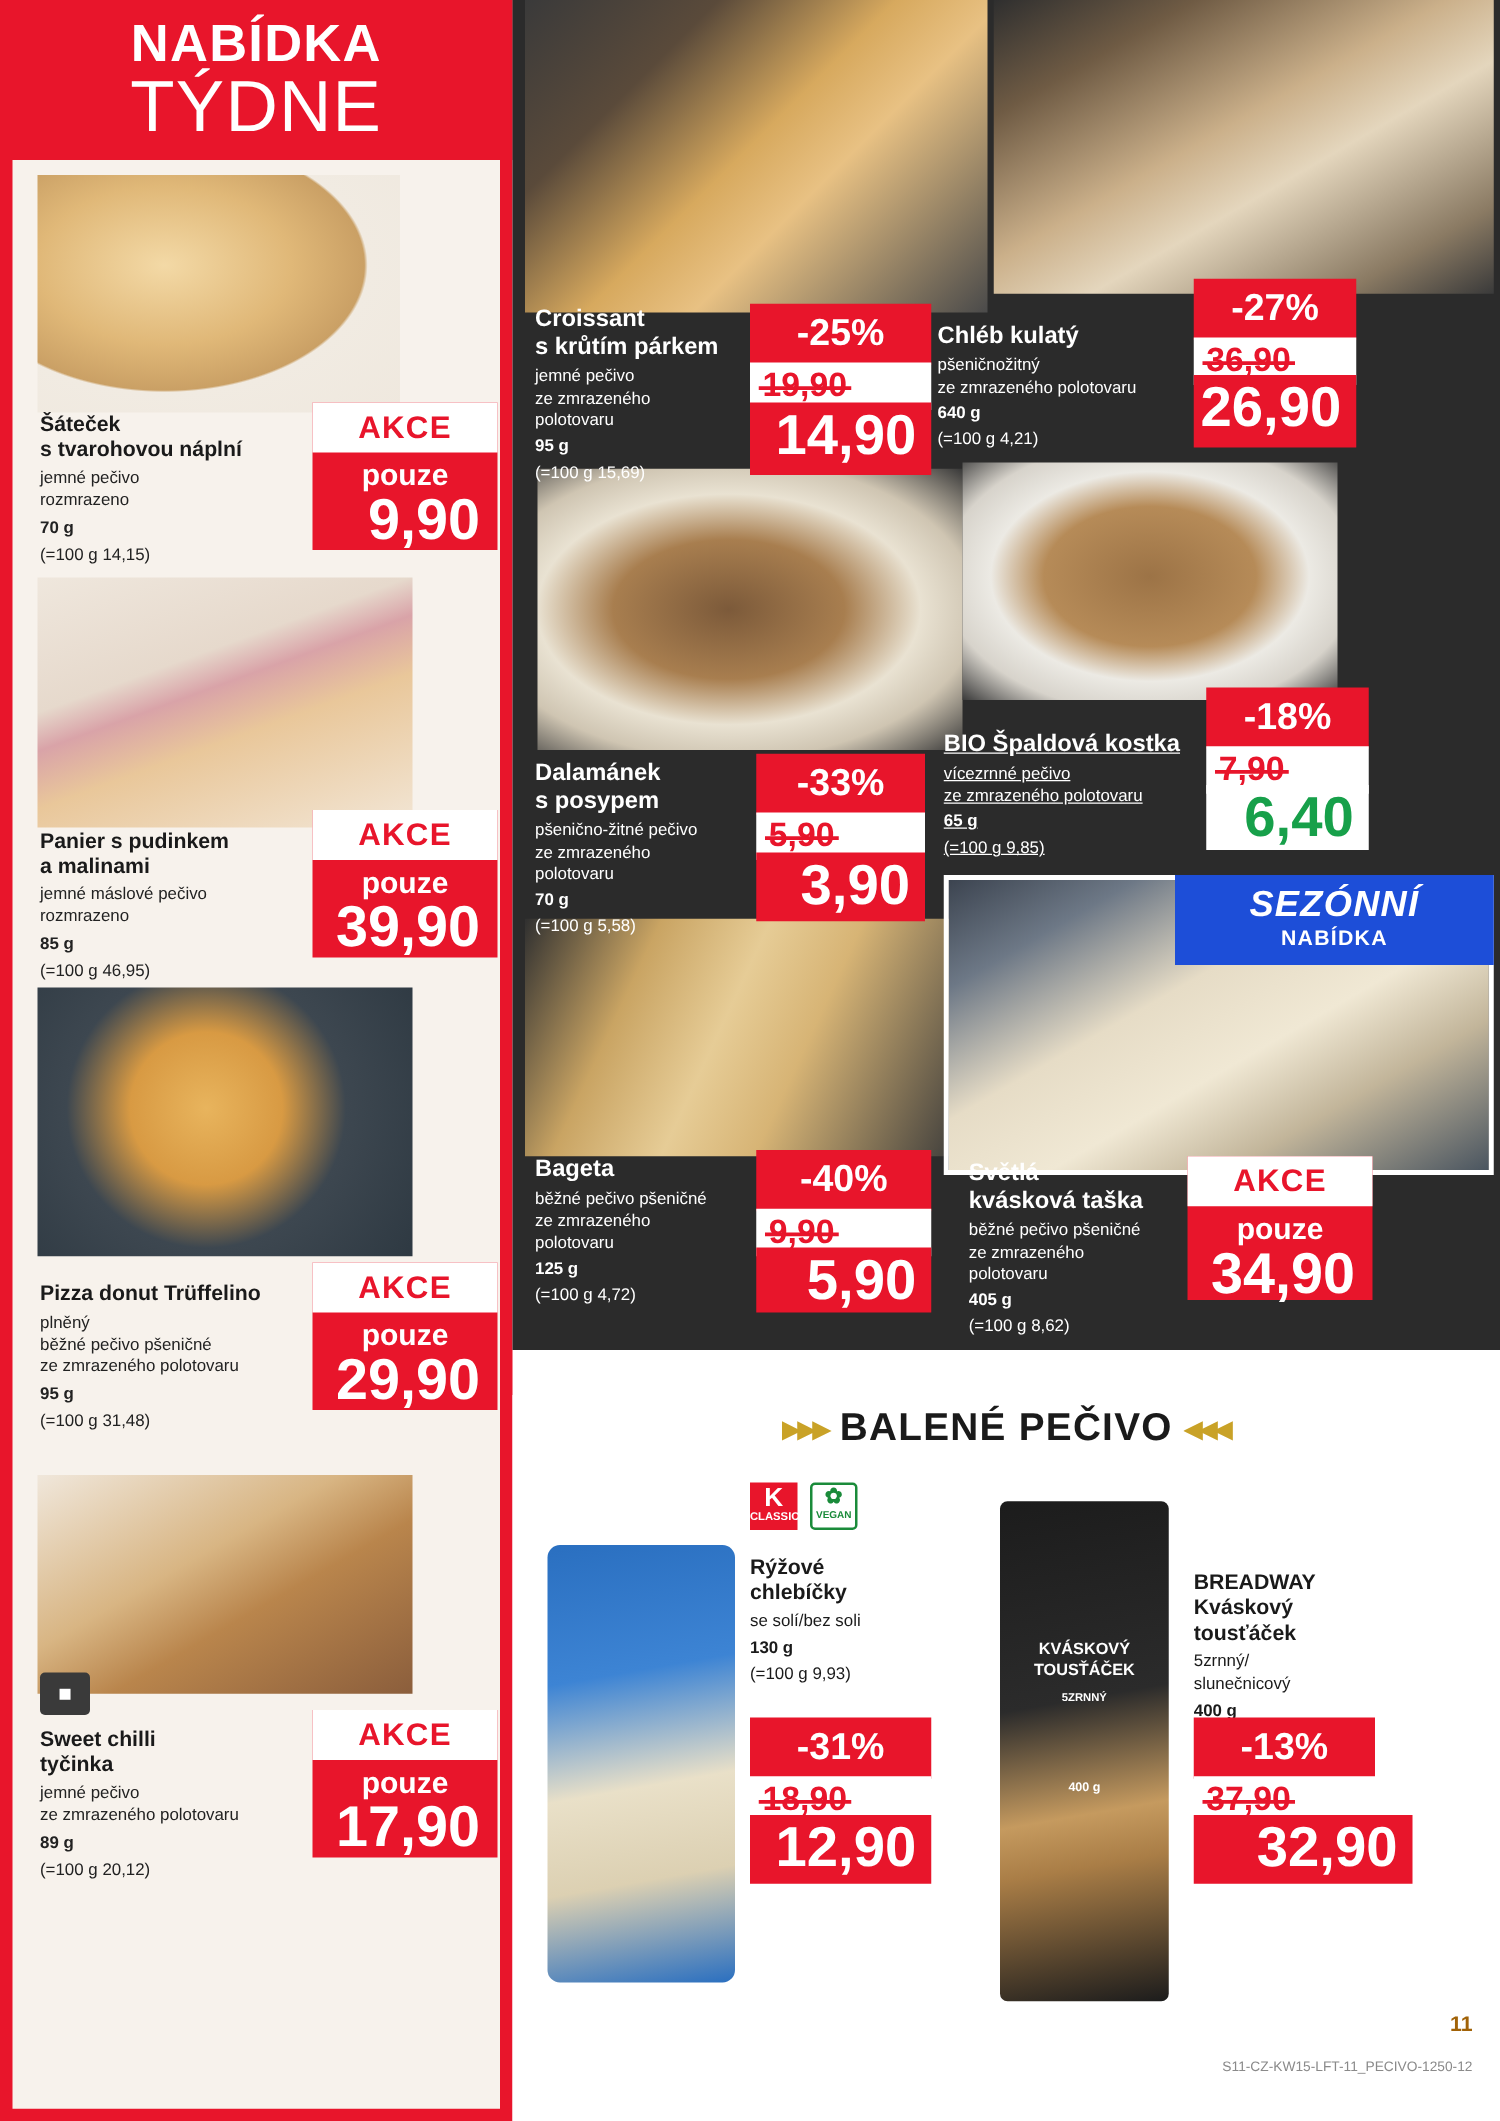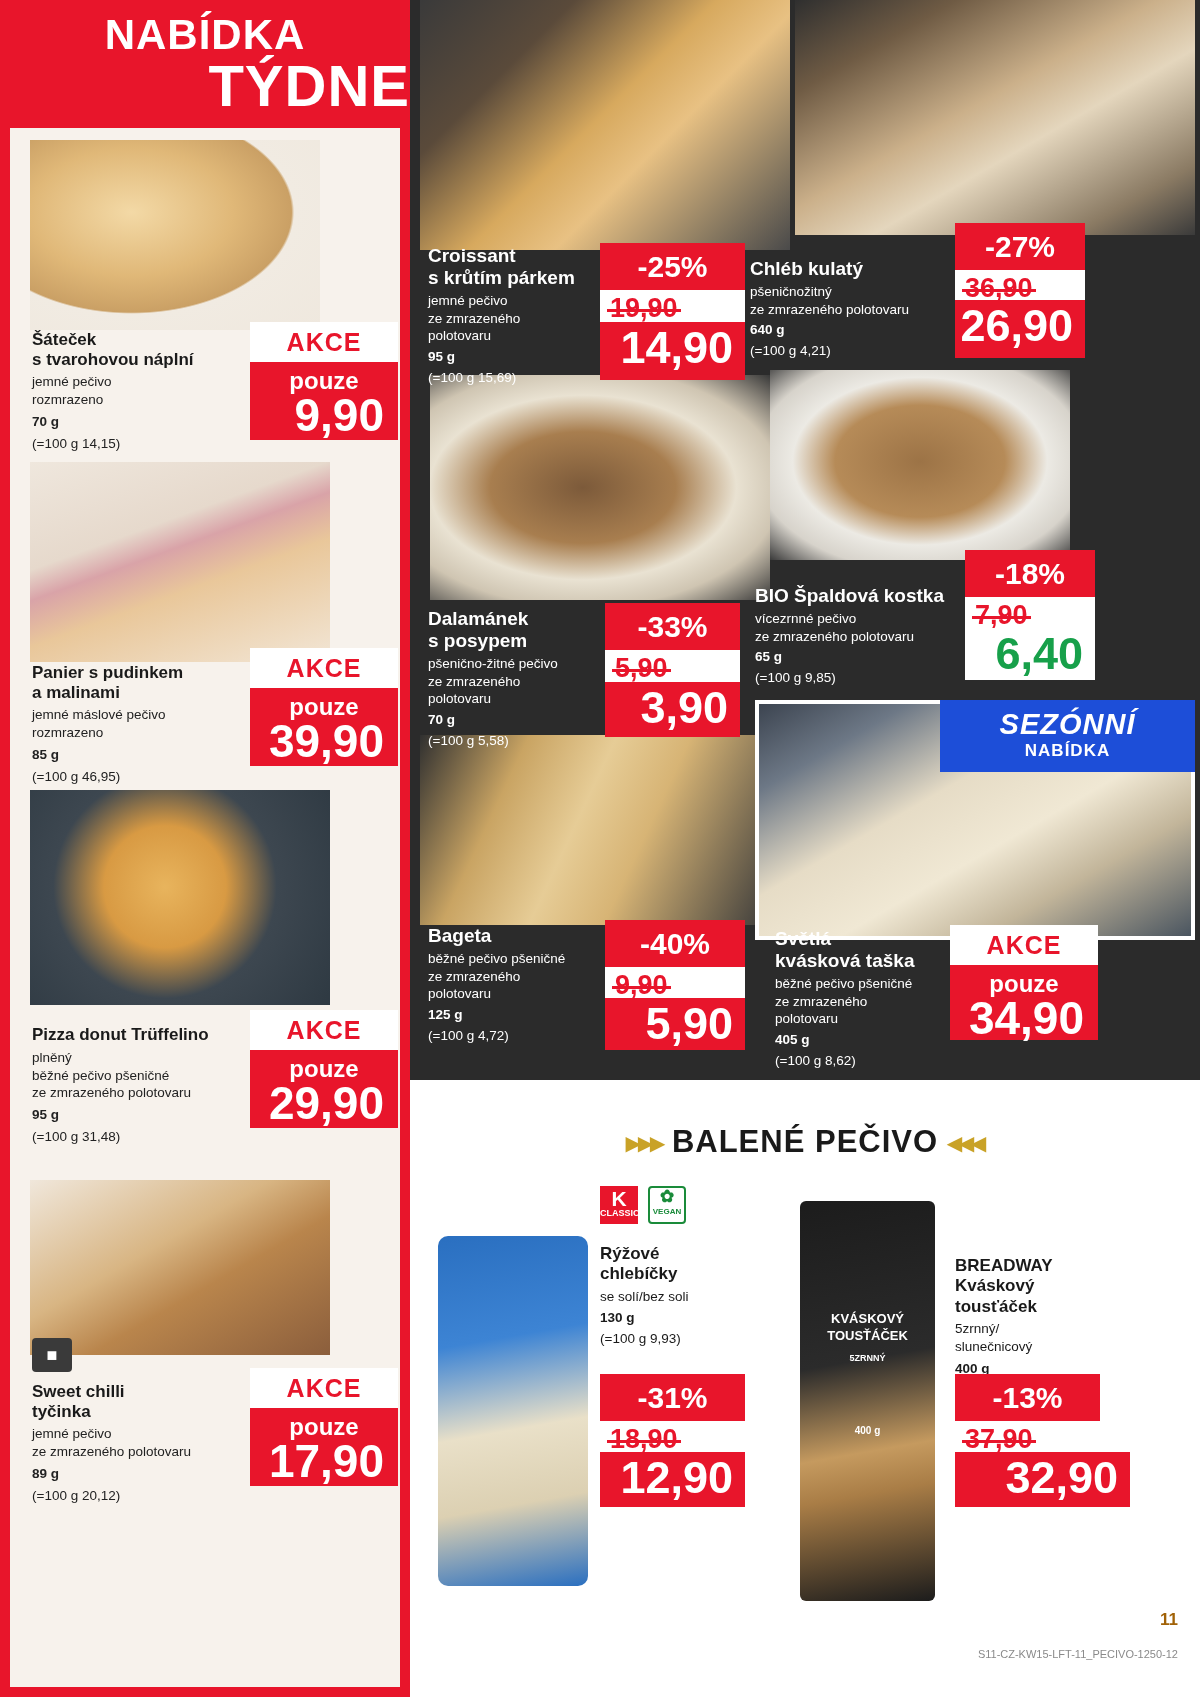--- a/index.html
+++ b/index.html
@@ -19,21 +19,21 @@
     background:#e8152b;
   }
   .left-header {
     position:absolute; left:0; top:0; width:410px; height:128px;
     background:#e8152b; color:#fff; text-align:center;
   }
   .left-header .l1 {
     font-size:42px; font-weight:bold; letter-spacing:1px; padding-top:14px; line-height:1;
   }
   .left-header .l2 {
-    font-size:58px; font-weight:bold; letter-spacing:1px; line-height:1.05;text-align:right;
+    font-size:58px; font-weight:normal; letter-spacing:1px; line-height:1.05;
   }
   .left-body {
     position:absolute; left:10px; top:128px; width:390px; height:1559px;
     background:#f7f2ec;
   }
   .prod-img {
     position:absolute; background:#e9e2d8; overflow:hidden;
   }
 
   .ltext { position:absolute; color:#1a1a1a; }
@@ -278,21 +278,21 @@
       <div class="rdesc" style="white-space:pre-line;">pšenično-žitné pečivo
 ze zmrazeného
 polotovaru</div>
       <div class="rdesc" style="font-weight:bold;">70 g</div>
       <div class="rdesc">(=100 g 5,58)</div>
     </div>
     <div class="disc-badge" style="left:195px; top:603px; width:135px;">-33%</div>
     <div class="oldprice" style="left:195px; top:650px; width:135px;"><span>5,90</span></div>
     <div class="newprice" style="left:195px; top:682px; width:135px; height:55px;">3,90</div>
 
-    <div class="rtext" style="left:345px; top:585px; width:215px;">
+    <div class="rtext" style="left:345px; top:585px; width:215px;text-decoration:underline;">
       <div class="rtitle">BIO Špaldová kostka</div>
       <div class="rdesc" style="white-space:pre-line;">vícezrnné pečivo
 ze zmrazeného polotovaru</div>
       <div class="rdesc" style="font-weight:bold;">65 g</div>
       <div class="rdesc">(=100 g 9,85)</div>
     </div>
     <div class="disc-badge" style="left:555px; top:550px; width:130px;">-18%</div>
     <div class="oldprice" style="left:555px; top:597px; width:130px;"><span>7,90</span></div>
     <div class="newprice green" style="left:555px; top:628px; width:130px; height:52px;">6,40</div>
 

